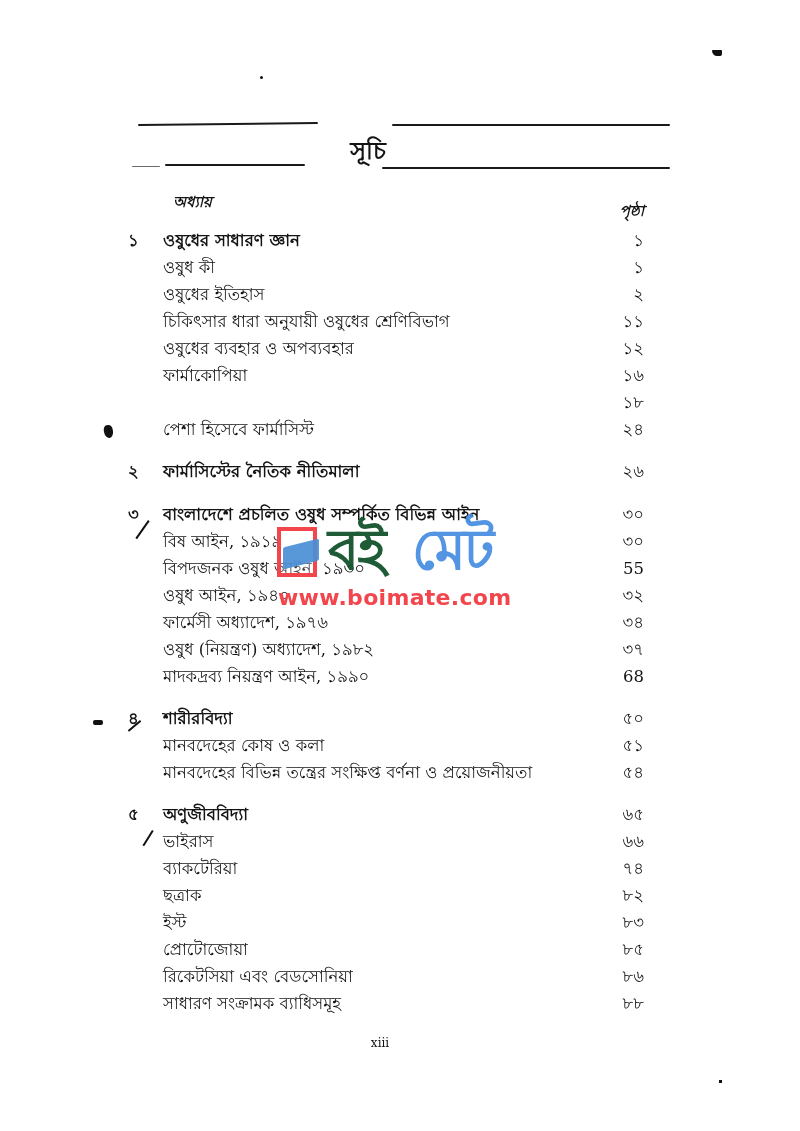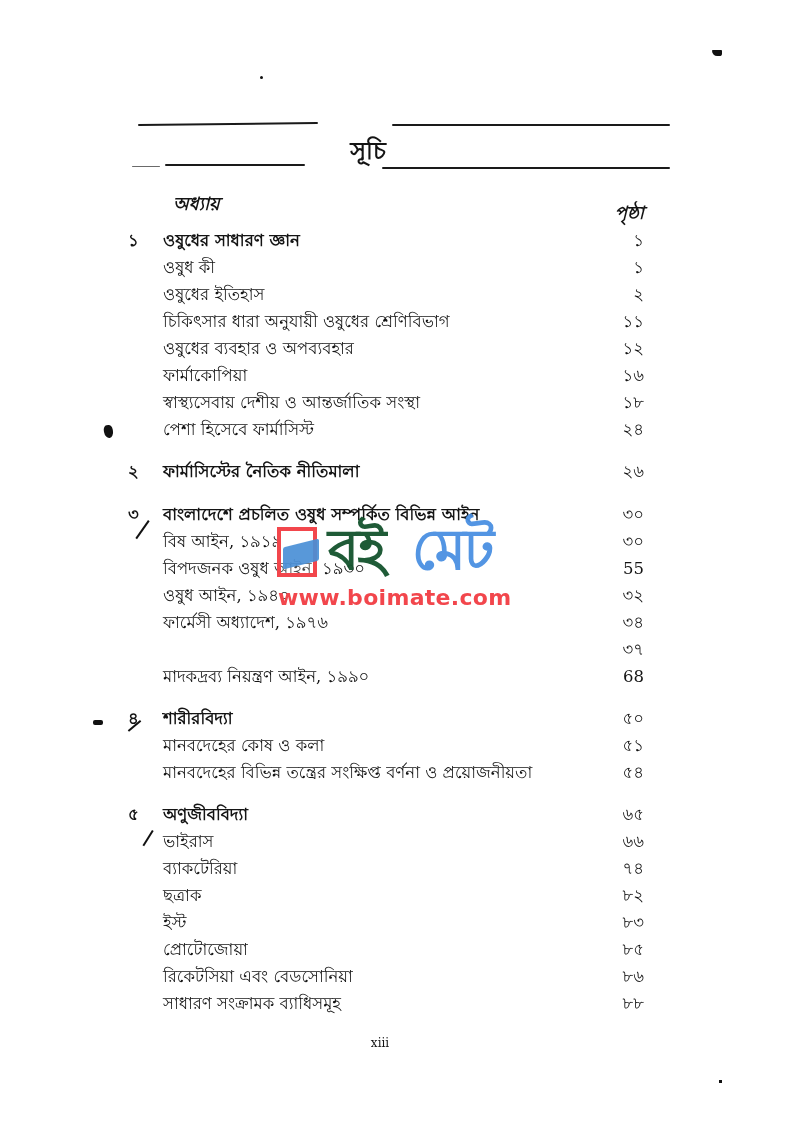--- a/index.html
+++ b/index.html
@@ -33,21 +33,21 @@
     .rule-top-right { left: 392px; top: 124px; width: 278px; }
     .rule-bot-left { left: 165px; top: 164px; width: 140px; }
     .rule-bot-left2 { left: 132px; top: 166px; width: 28px; }
     .rule-bot-right { left: 382px; top: 167px; width: 288px; }
 
     .title {
       position: absolute; left: 338px; top: 132px; width: 60px;
       text-align: center; font-size: 24px; font-weight: bold;
     }
 
-    .hdr { position: absolute; top: 190px; font-size: 18px; font-weight: bold; font-style: italic; }
+    .hdr { position: absolute; top: 190px; font-size: 15px; font-weight: bold; font-style: italic; }
     .hdr-chapter { left: 173px; }
     .hdr-page { left: 612px; width: 32px; text-align: right; margin-top: 9px; }
 
     
     .toc { position: absolute; left: 0; top: 0; width: 800px; }
     .row { position: absolute; left: 0; width: 800px; height: 24px; font-size: 16.5px; line-height: 24px; }
     .row .num { position: absolute; left: 128px; width: 20px; font-weight: bold; }
     .row .label { position: absolute; left: 163px; white-space: nowrap; }
     .row.chapter .label { font-weight: bold; }
     .row .pg { position: absolute; right: 156px; text-align: right; white-space: nowrap; }
@@ -113,21 +113,20 @@
         <span class="label">ওষুধের ব্যবহার ও অপব্যবহার</span>
         <span class="pg">১২</span>
       </div>
     <div class="row" style="top:364px">
         <span class="num"></span>
         <span class="label">ফার্মাকোপিয়া</span>
         <span class="pg">১৬</span>
       </div>
     <div class="row" style="top:391px">
         <span class="num"></span>
-        <span class="label">স্বাস্থ্যসেবায় দেশীয় ও আন্তর্জাতিক সংস্থা</span>
         <span class="pg">১৮</span>
       </div>
     <div class="row" style="top:418px">
         <span class="num"></span>
         <span class="label">পেশা হিসেবে ফার্মাসিস্ট</span>
         <span class="pg">২৪</span>
       </div>
 
     <div class="row chapter" style="top:460px">
         <span class="num">২</span>
@@ -155,20 +154,21 @@
         <span class="label">ওষুধ আইন, ১৯৪০</span>
         <span class="pg">৩২</span>
       </div>
     <div class="row" style="top:611px">
         <span class="num"></span>
         <span class="label">ফার্মেসী অধ্যাদেশ, ১৯৭৬</span>
         <span class="pg">৩৪</span>
       </div>
     <div class="row" style="top:638px">
         <span class="num"></span>
+        <span class="label">ওষুধ (নিয়ন্ত্রণ) অধ্যাদেশ, ১৯৮২</span>
         <span class="pg">৩৭</span>
       </div>
     <div class="row" style="top:665px">
         <span class="num"></span>
         <span class="label">মাদকদ্রব্য নিয়ন্ত্রণ আইন, ১৯৯০</span>
         <span class="pg">68</span>
       </div>
 
     <div class="row chapter" style="top:707px">
         <span class="num">৪</span>

